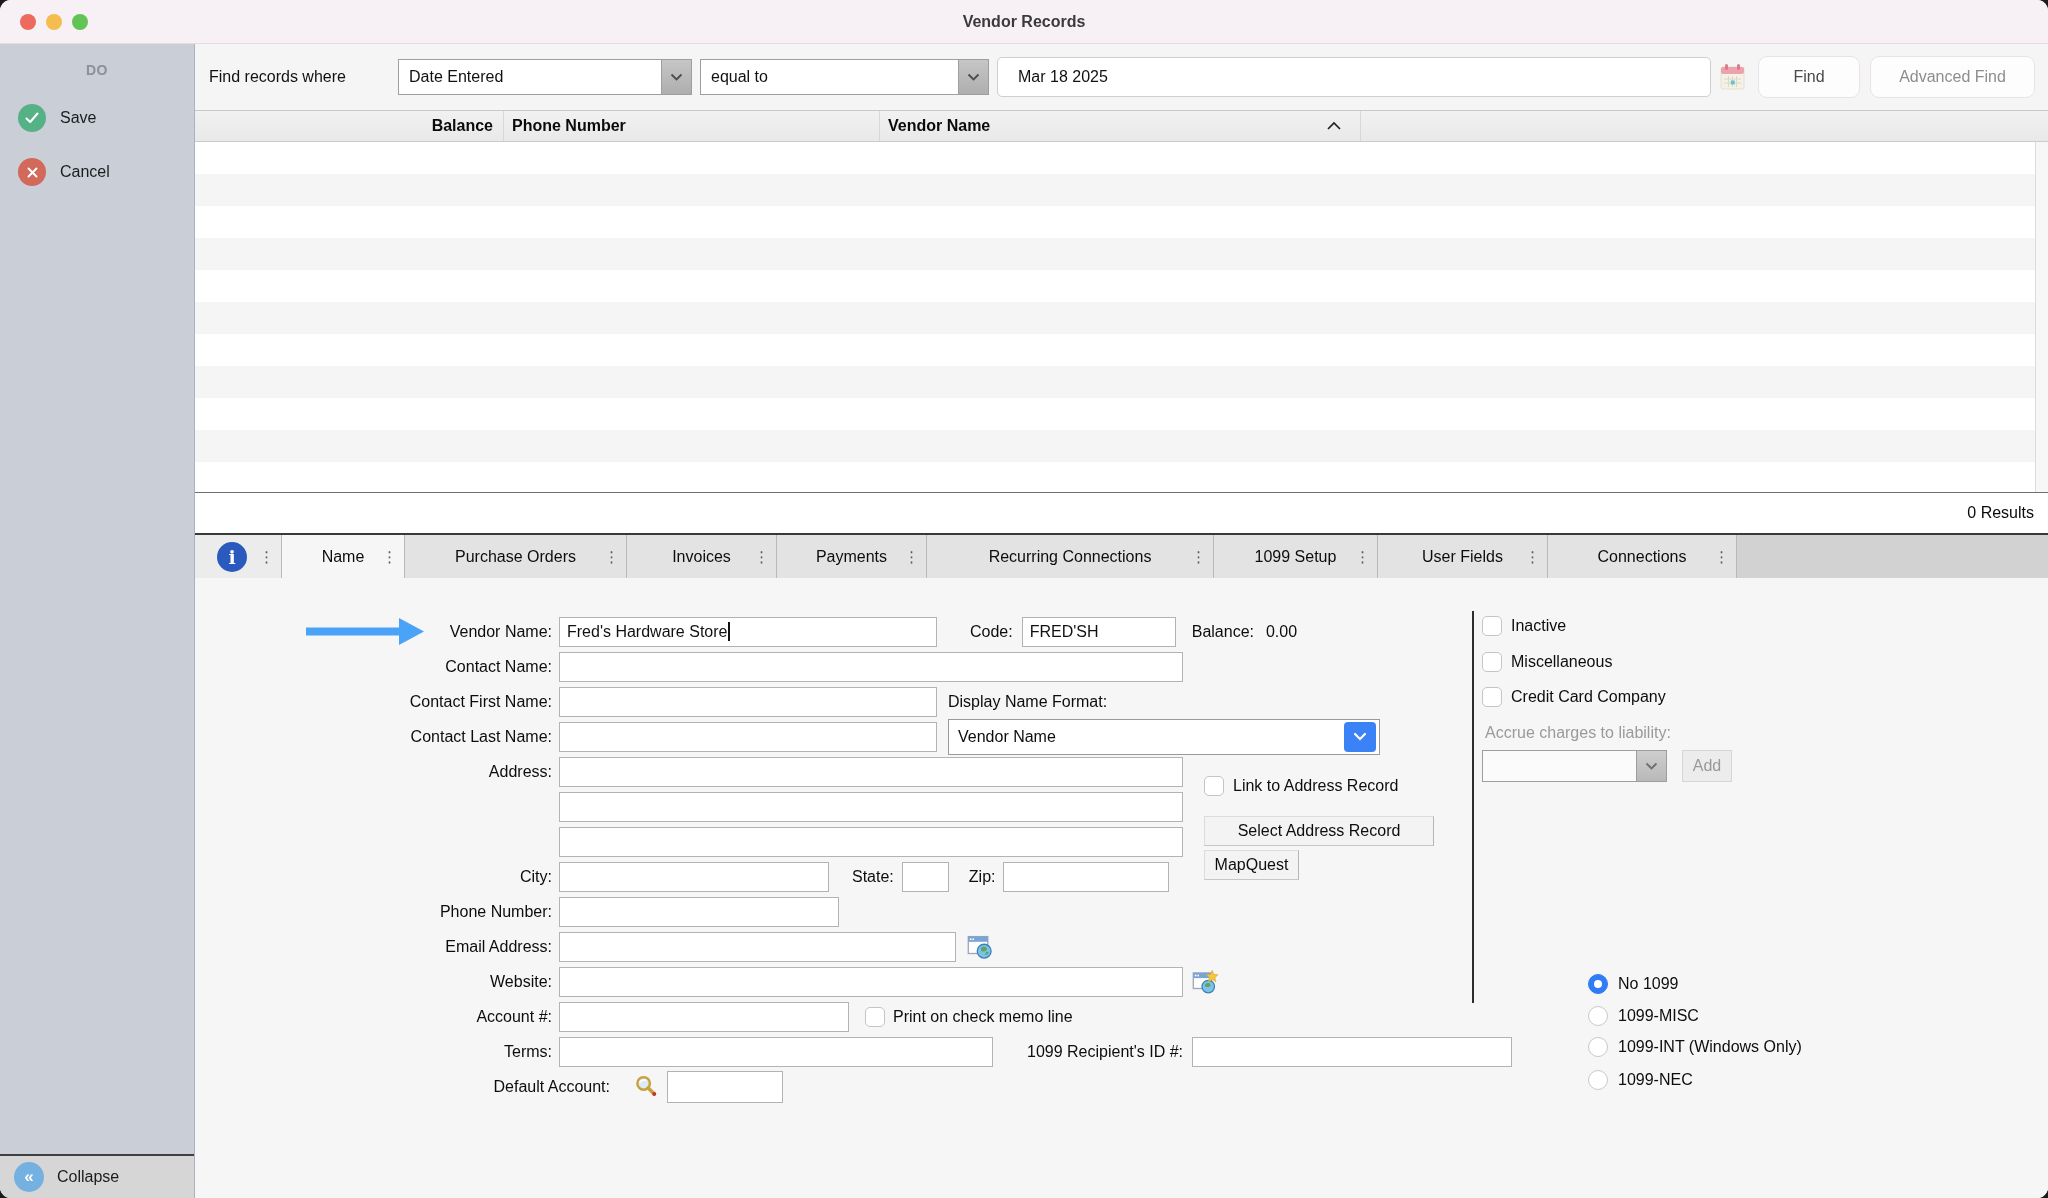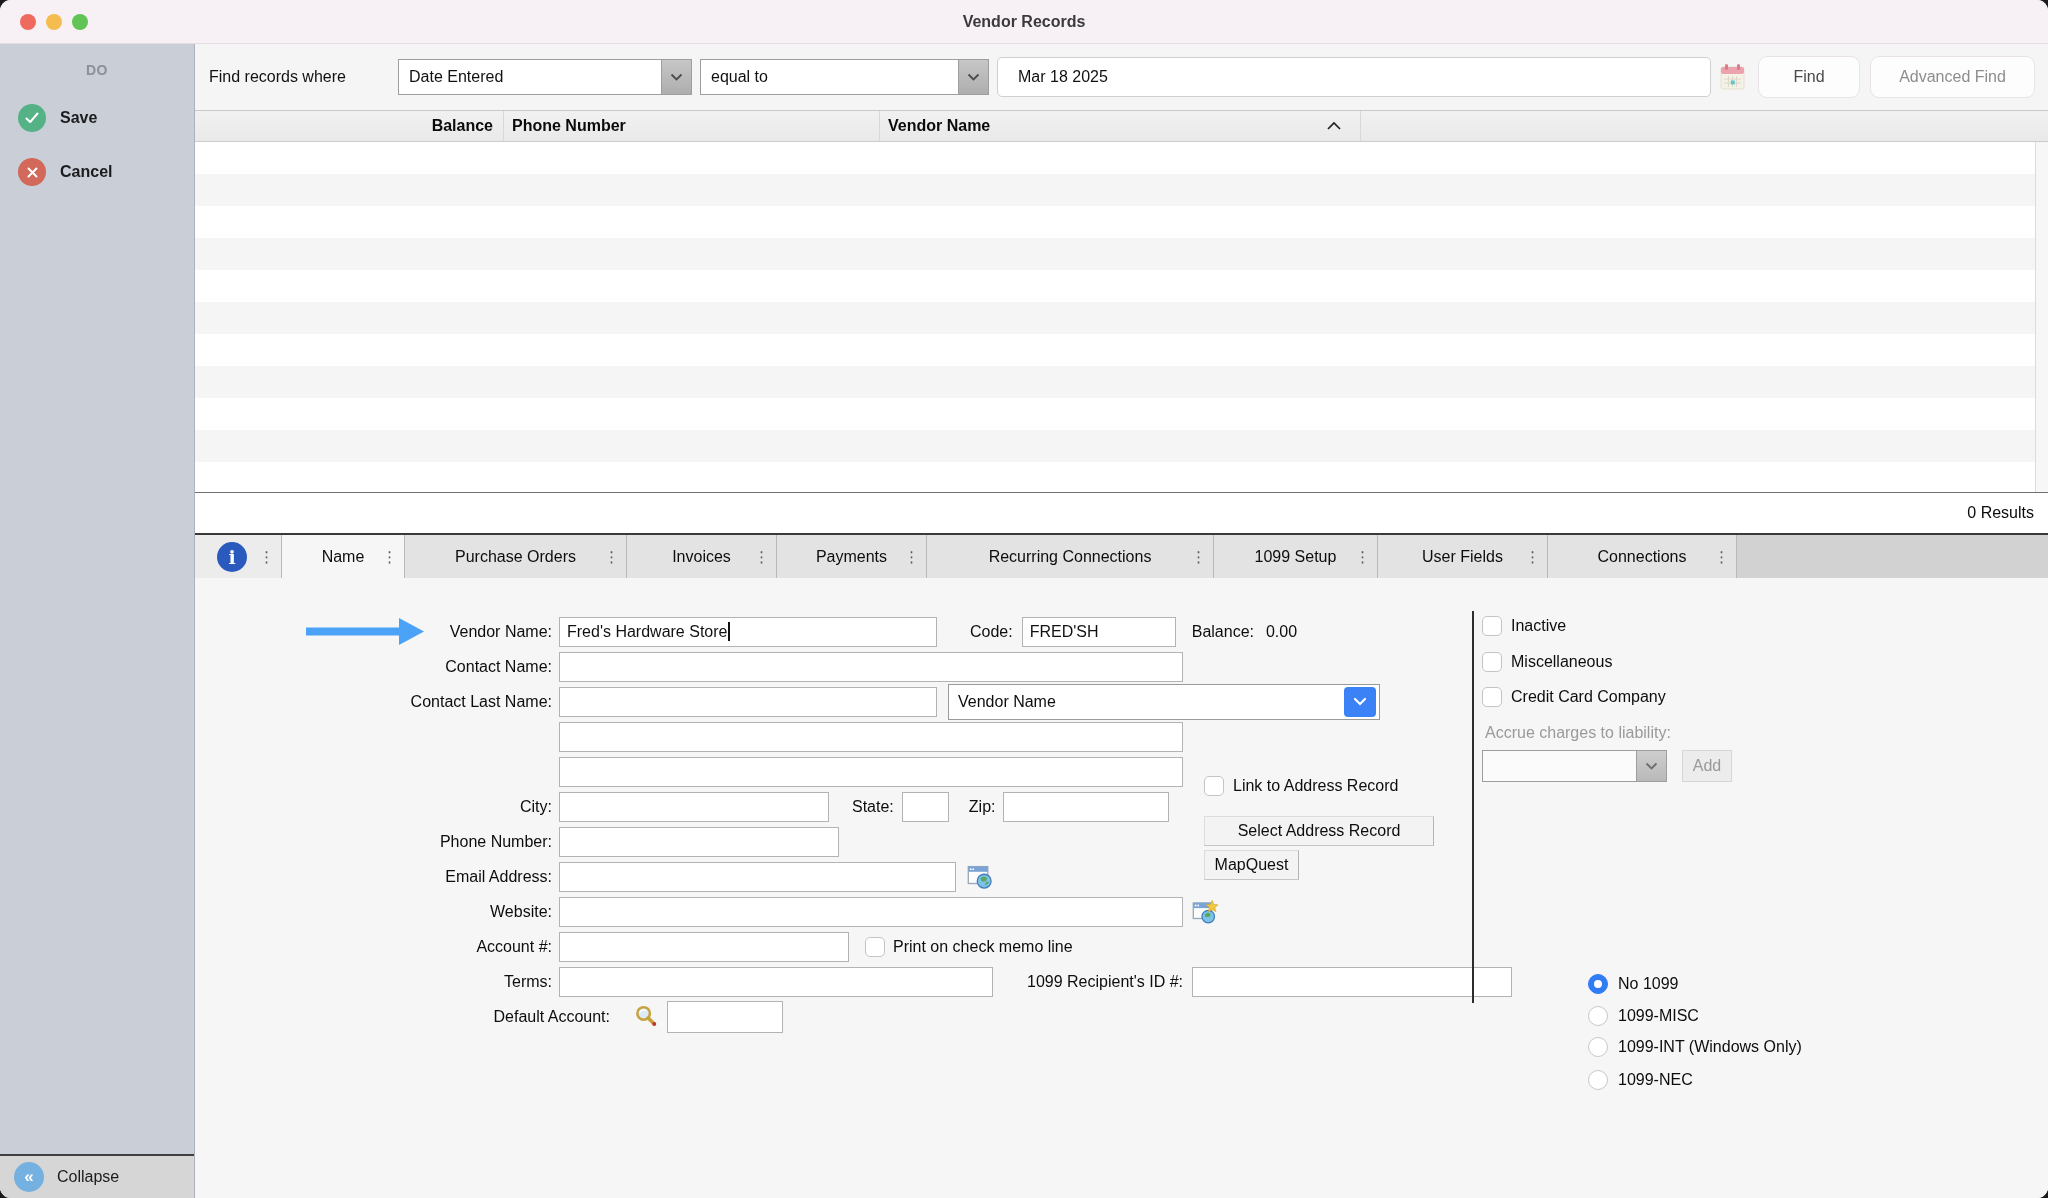--- a/index.html
+++ b/index.html
@@ -10,21 +10,21 @@
   .titlebar{ position:relative; height:44px; background:#f7f1f6; border-bottom:1px solid #e3dde2; }
   .traffic{ position:absolute; left:20px; top:14px; display:flex; gap:10px; }
   .tl{ width:16px; height:16px; border-radius:50%; display:inline-block; }
   .tl.red{ background:#ee6a5f; } .tl.yellow{ background:#f5bd4f; } .tl.green{ background:#61c454; }
   .title{ position:absolute; left:0; right:0; top:0; height:44px; line-height:44px; text-align:center; font-weight:bold; font-size:16px; color:#3a3a3c; }
 
   
   .main{ display:flex; height:1154px; }
   .sidebar{ position:relative; width:195px; flex:none; background:#c9ced7; border-right:1px solid #adb2ba; }
   .sb-header{ text-align:center; padding-top:18px; font-size:14px; font-weight:bold; color:#8b909a; letter-spacing:.5px; }
-  .sb-item{ display:flex; align-items:center; gap:14px; padding-left:18px; margin-top:26px; font-size:16px; color:#1c1c1e; cursor:default;font-weight:bold; }
+  .sb-item{ display:flex; align-items:center; gap:14px; padding-left:18px; margin-top:26px; font-size:16px; color:#1c1c1e; cursor:default; }
   .circ{ width:28px; height:28px; border-radius:50%; display:flex; align-items:center; justify-content:center; flex:none; }
   .circ.save{ background:#55b287; } .circ.cancel{ background:#d2695b; }
   .circ.collapse{ background:#74b0e0; width:30px; height:30px; color:#fff; font-size:17px; font-weight:bold; }
   .sb-collapse{ position:absolute; left:0; right:0; bottom:0; height:44px; background:#d6d6d6; border-top:2px solid #3f3f3f; display:flex; align-items:center; gap:13px; padding-left:14px; font-size:16px; color:#1c1c1e; }
 
   .content{ position:relative; width:1853px; flex:none; background:#f5f6f5; }
 
   
   .find-row{ position:relative; height:66px; background:#f5f5f5; }
   .find-label{ position:absolute; left:14px; top:0; height:66px; display:flex; align-items:center; font-size:16px; color:#111; }
@@ -250,34 +250,43 @@
           <input class="tb w154 ml9" value="FRED'SH" style="">
           <span class="ml16">Balance:</span>
           <span class="balance-val">0.00</span>
         </div>
 
         <div class="row">
           <span class="lbl">Contact Name:</span>
           <input class="tb w624" style="">
         </div>
 
+        <div class="row">
+          <span class="lbl">Contact First Name:</span>
+          <input class="tb w378" style="">
+          <span class="ml11">Display Name Format:</span>
+        </div>
 
         <div class="row">
           <span class="lbl">Contact Last Name:</span>
           <input class="tb w378" style="">
           <span class="dd-display">
             <span>Vendor Name</span>
             <span class="dd-blue-btn">
               <svg width="14" height="9" viewBox="0 0 14 9">
                   <polyline points="2,2 7,7 12,2" fill="none" stroke="#fff" stroke-width="2.2" stroke-linecap="round"></polyline>
                 </svg>
             </span>
           </span>
         </div>
 
+        <div class="row">
+          <span class="lbl">Address:</span>
+          <input class="tb w624" style="">
+        </div>
         <div class="row">
           <span class="lbl"></span>
           <input class="tb w624" style="">
         </div>
         <div class="row">
           <span class="lbl"></span>
           <input class="tb w624" style="">
         </div>
 
         <div class="row">

